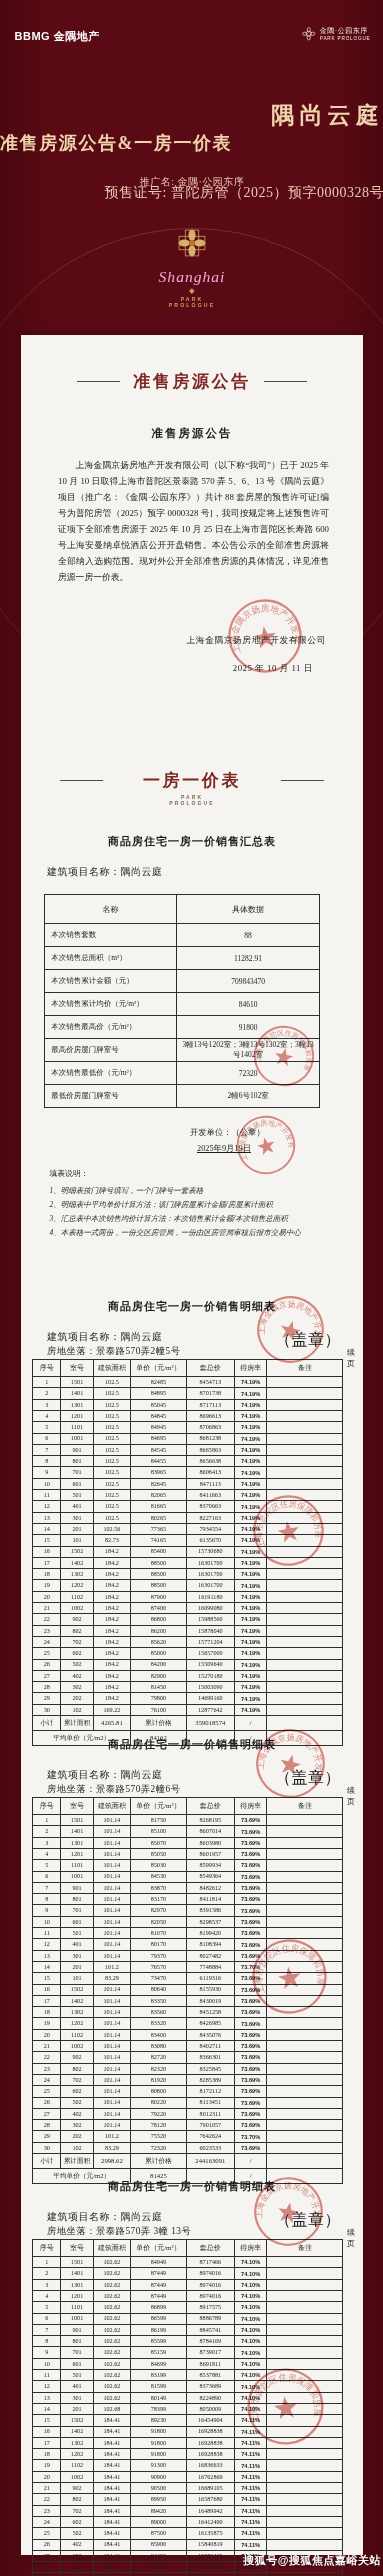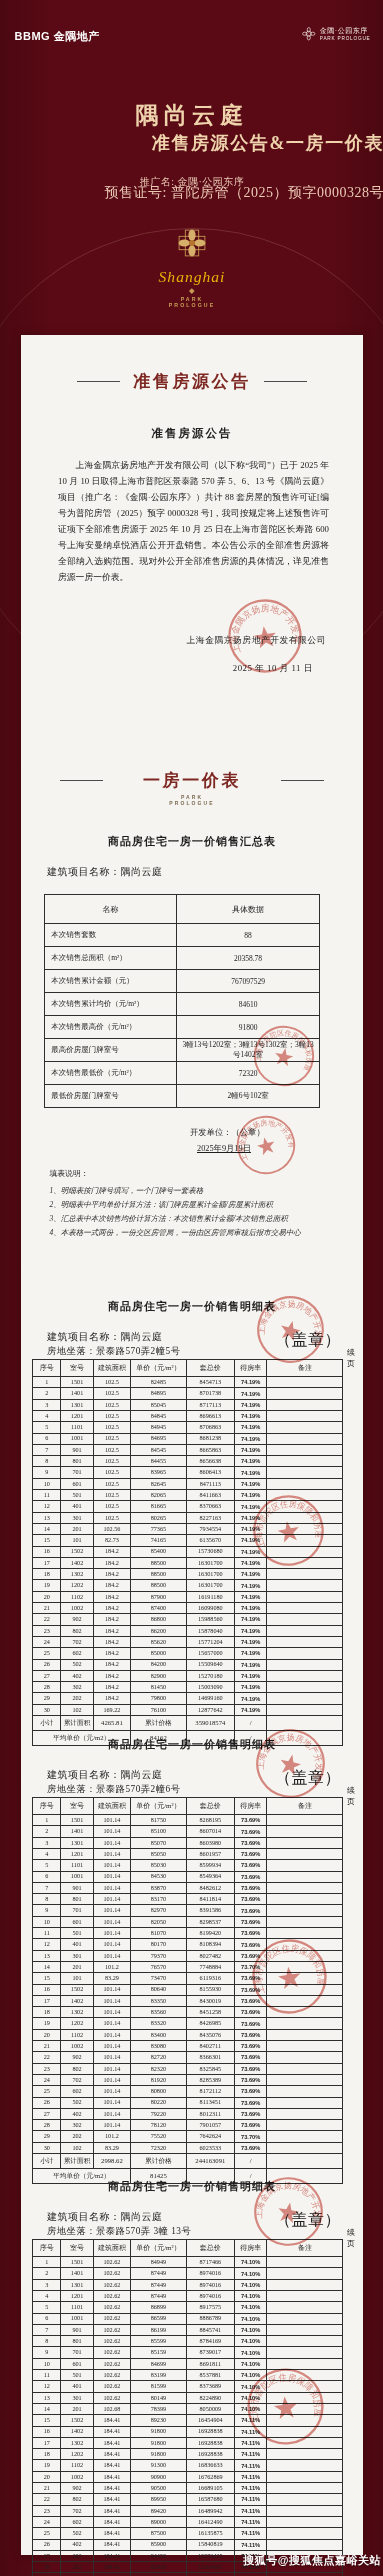--- a/index.html
+++ b/index.html
@@ -9,30 +9,30 @@
   .vignette{position:absolute;inset:0;pointer-events:none;
     background:linear-gradient(90deg,rgba(50,4,10,.38),rgba(50,4,10,0) 14%,rgba(50,4,10,0) 86%,rgba(50,4,10,.38));}
   
   .brand-left{position:absolute;left:14.5px;top:29px;color:#fdfdfd;font-family:"Liberation Sans",sans-serif;
     font-weight:bold;font-size:11px;letter-spacing:0.5px;}
   .brand-right{position:absolute;right:13.5px;top:27px;display:flex;align-items:center;gap:4.1px;color:#f7efe6;}
   .brand-right .txt{display:flex;flex-direction:column;line-height:1.25;}
   .brand-right .l1{font-size:7px;letter-spacing:0.5px;}
   .brand-right .l2{font-family:"Liberation Sans",sans-serif;font-size:4.7px;letter-spacing:0.8px;}
   
-  .hero-title{position:absolute;left:0;right:0;top:100px;text-align:center;color:#eed3ac;
+  .hero-title{position:absolute;left:0;right:0;top:100px;text-align:right;color:#eed3ac;
     font-size:23px;font-weight:bold;letter-spacing:5.2px;}
-  .hero-sub{position:absolute;left:0;right:0;top:131px;text-align:right;color:#eed3ac;
+  .hero-sub{position:absolute;left:0;right:0;top:131px;text-align:left;color:#eed3ac;
     font-size:18px;font-weight:bold;letter-spacing:1.6px;}
   .hero-promo{position:absolute;left:0;right:0;top:175px;text-align:center;color:#eccab6;font-size:10px;letter-spacing:0.5px;}
   .hero-permit{position:absolute;left:0;right:0;top:184px;text-align:right;color:#eccab6;font-size:14px;letter-spacing:0.5px;}
   .arc{position:absolute;left:-47px;top:228px;width:477px;height:477px;border-radius:50%;
     border:1px solid rgba(255,215,195,.16);}
   .emblem{position:absolute;left:0;right:0;top:227px;display:flex;flex-direction:column;align-items:center;color:#c9a258;}
-  .emblem .script{margin-top:7.3px;font-style:italic;font-size:15.6px;letter-spacing:1px;color:#eab308;}
+  .emblem .script{margin-top:7.3px;font-style:italic;font-size:15.6px;letter-spacing:1px;color:#f9a8d4;}
   .emblem .dia{width:3.6px;height:3.6px;background:#c49a55;transform:rotate(45deg);margin:3.1px 0 2.6px;}
   .emblem .pk{font-family:"Liberation Sans",sans-serif;font-size:5.2px;font-weight:bold;letter-spacing:2.1px;line-height:1.45;text-align:center;}
   
   .card{position:absolute;left:21px;top:335px;width:342px;height:2220px;background:#f6f4f0;
     box-shadow:0 0 9.3px rgba(0,0,0,.25);color:#1e1e1e;}
   .sechead{position:absolute;left:0;right:0;display:flex;align-items:center;justify-content:center;gap:13.5px;
     color:#7e2823;font-size:17px;font-weight:bold;letter-spacing:2.6px;}
   .sechead .dash{width:43px;height:1px;background:#4a4a4a;}
   .doc-title{position:absolute;left:0;right:0;text-align:center;font-size:11.4px;font-weight:bold;color:#222;letter-spacing:2.1px;}
   .para{position:absolute;left:37px;width:271px;font-size:8.8px;line-height:16px;text-align:justify;
@@ -159,26 +159,26 @@
       </thead>
       <tbody>
 
           <tr>
             <td class="lbl">本次销售套数</td>
             <td>88</td>
           </tr>
 
           <tr>
             <td class="lbl">本次销售总面积（m²）</td>
-            <td>20358.78</td>
+            <td>11282.91</td>
           </tr>
 
           <tr>
             <td class="lbl">本次销售累计金额（元）</td>
-            <td>767097529</td>
+            <td>709843470</td>
           </tr>
 
           <tr>
             <td class="lbl">本次销售累计均价（元/m²）</td>
             <td>84610</td>
           </tr>
 
           <tr>
             <td class="lbl">本次销售最高价（元/m²）</td>
             <td>91800</td>

